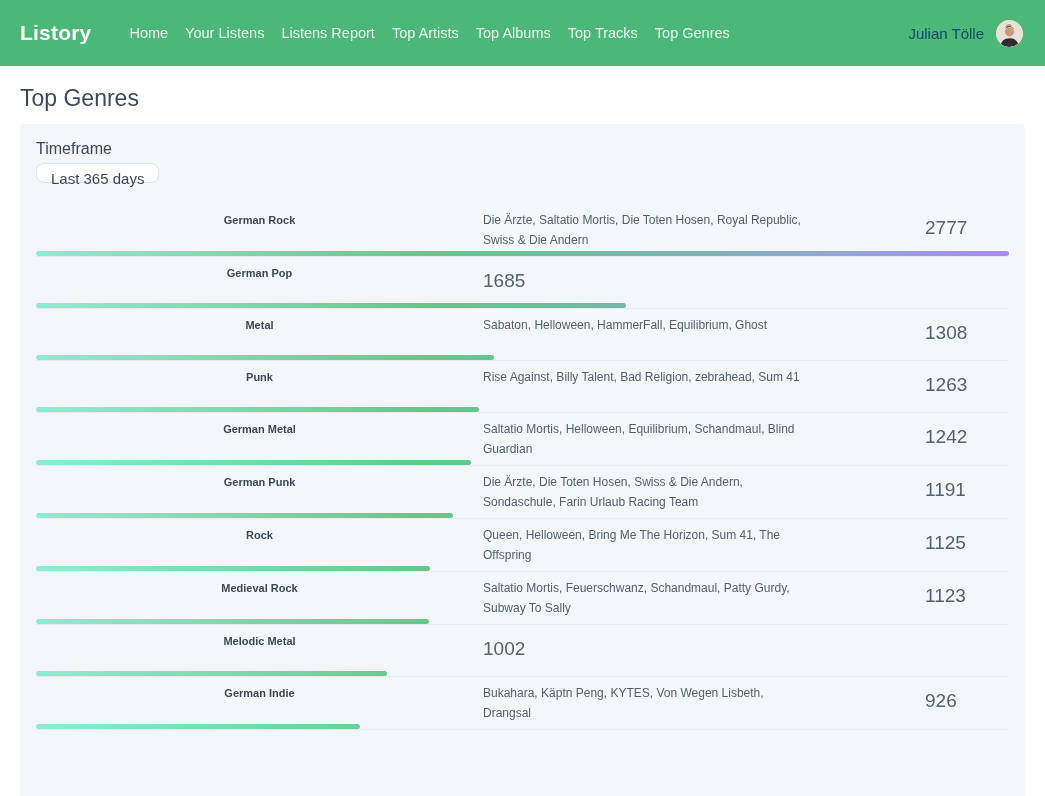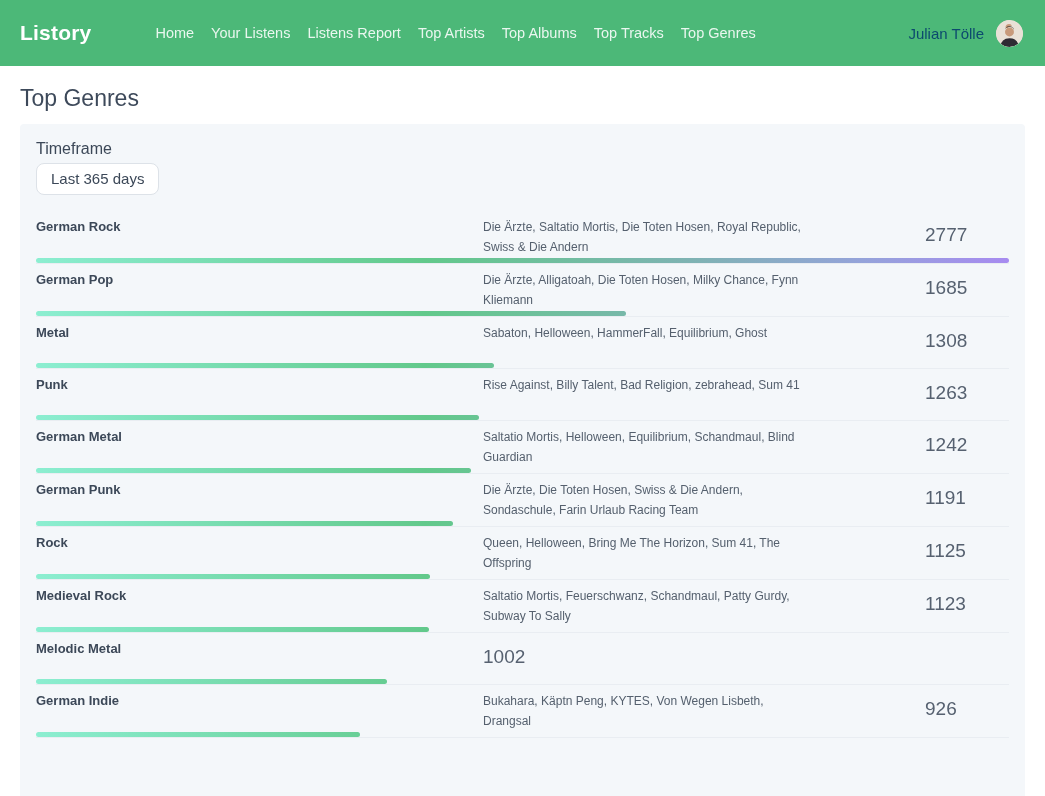--- a/index.html
+++ b/index.html
@@ -10,21 +10,20 @@
     color: #3c4858;
   }
 
   
   .navbar {
     height: 66px;
     background: #4cb878;
     display: flex;
     align-items: center;
     padding: 0 22px 0 20px;
-    gap: 26px;
   }
   .brand {
     color: #ffffff;
     font-size: 21px;
     font-weight: 700;
     letter-spacing: 0.2px;
     margin-right: 38px;
     cursor: pointer;
   }
   .nav-links { display: flex; align-items: center; gap: 17px; flex: 1; text-align: right; }
@@ -73,39 +72,40 @@
   .timeframe-button {
     display: inline-block;
     background: #ffffff;
     border: 1px solid #dde2e8;
     border-radius: 8px;
     padding: 6px 14px;
     font-size: 15px;
     font-family: "Liberation Sans", sans-serif;
     color: #3c4858;
     cursor: pointer;
-    height: 32px;
+    height: 20px;
     line-height: 18px;
   }
 
   
   .genre-table { width: 100%; }
   .genre-row {
     position: relative;
     display: grid;
     grid-template-columns: 447px 442px 1fr;
     padding: 6px 0;
     min-height: 52px;
     border-bottom: 1px solid #e9edf2;
   }
   .genre-name {
-    font-size: 13px;
+    font-size: 11px;
     font-weight: 700;
     color: #3c4858;
     line-height: 20px;
+    text-align: center;
   }
   .genre-artists {
     font-size: 12px;
     color: #55606e;
     line-height: 20px;
     max-width: 320px;
   }
   .genre-count {
     font-size: 19px;
     color: #566170;
@@ -174,21 +174,20 @@
     <div class="genre-name">German Rock</div>
     <div class="genre-artists">Die Ärzte, Saltatio Mortis, Die Toten Hosen, Royal Republic, Swiss &amp; Die Andern</div>
     <div class="genre-count">2777</div>
     <div class="genre-bar" style="width: 100%;">
       <div class="bar-fill" style="width: 100%;"></div>
     </div>
   </div>
 
   <div class="genre-row">
     <div class="genre-name">German Pop</div>
-    <div class="genre-artists">Die Ärzte, Alligatoah, Die Toten Hosen, Milky Chance, Fynn Kliemann</div>
     <div class="genre-count">1685</div>
     <div class="genre-bar" style="width: 60.677%;">
       <div class="bar-fill" style="width: 164.807%;"></div>
     </div>
   </div>
 
 
   <div class="genre-row">
     <div class="genre-name">Metal</div>
     <div class="genre-artists">Sabaton, Helloween, HammerFall, Equilibrium, Ghost</div>

